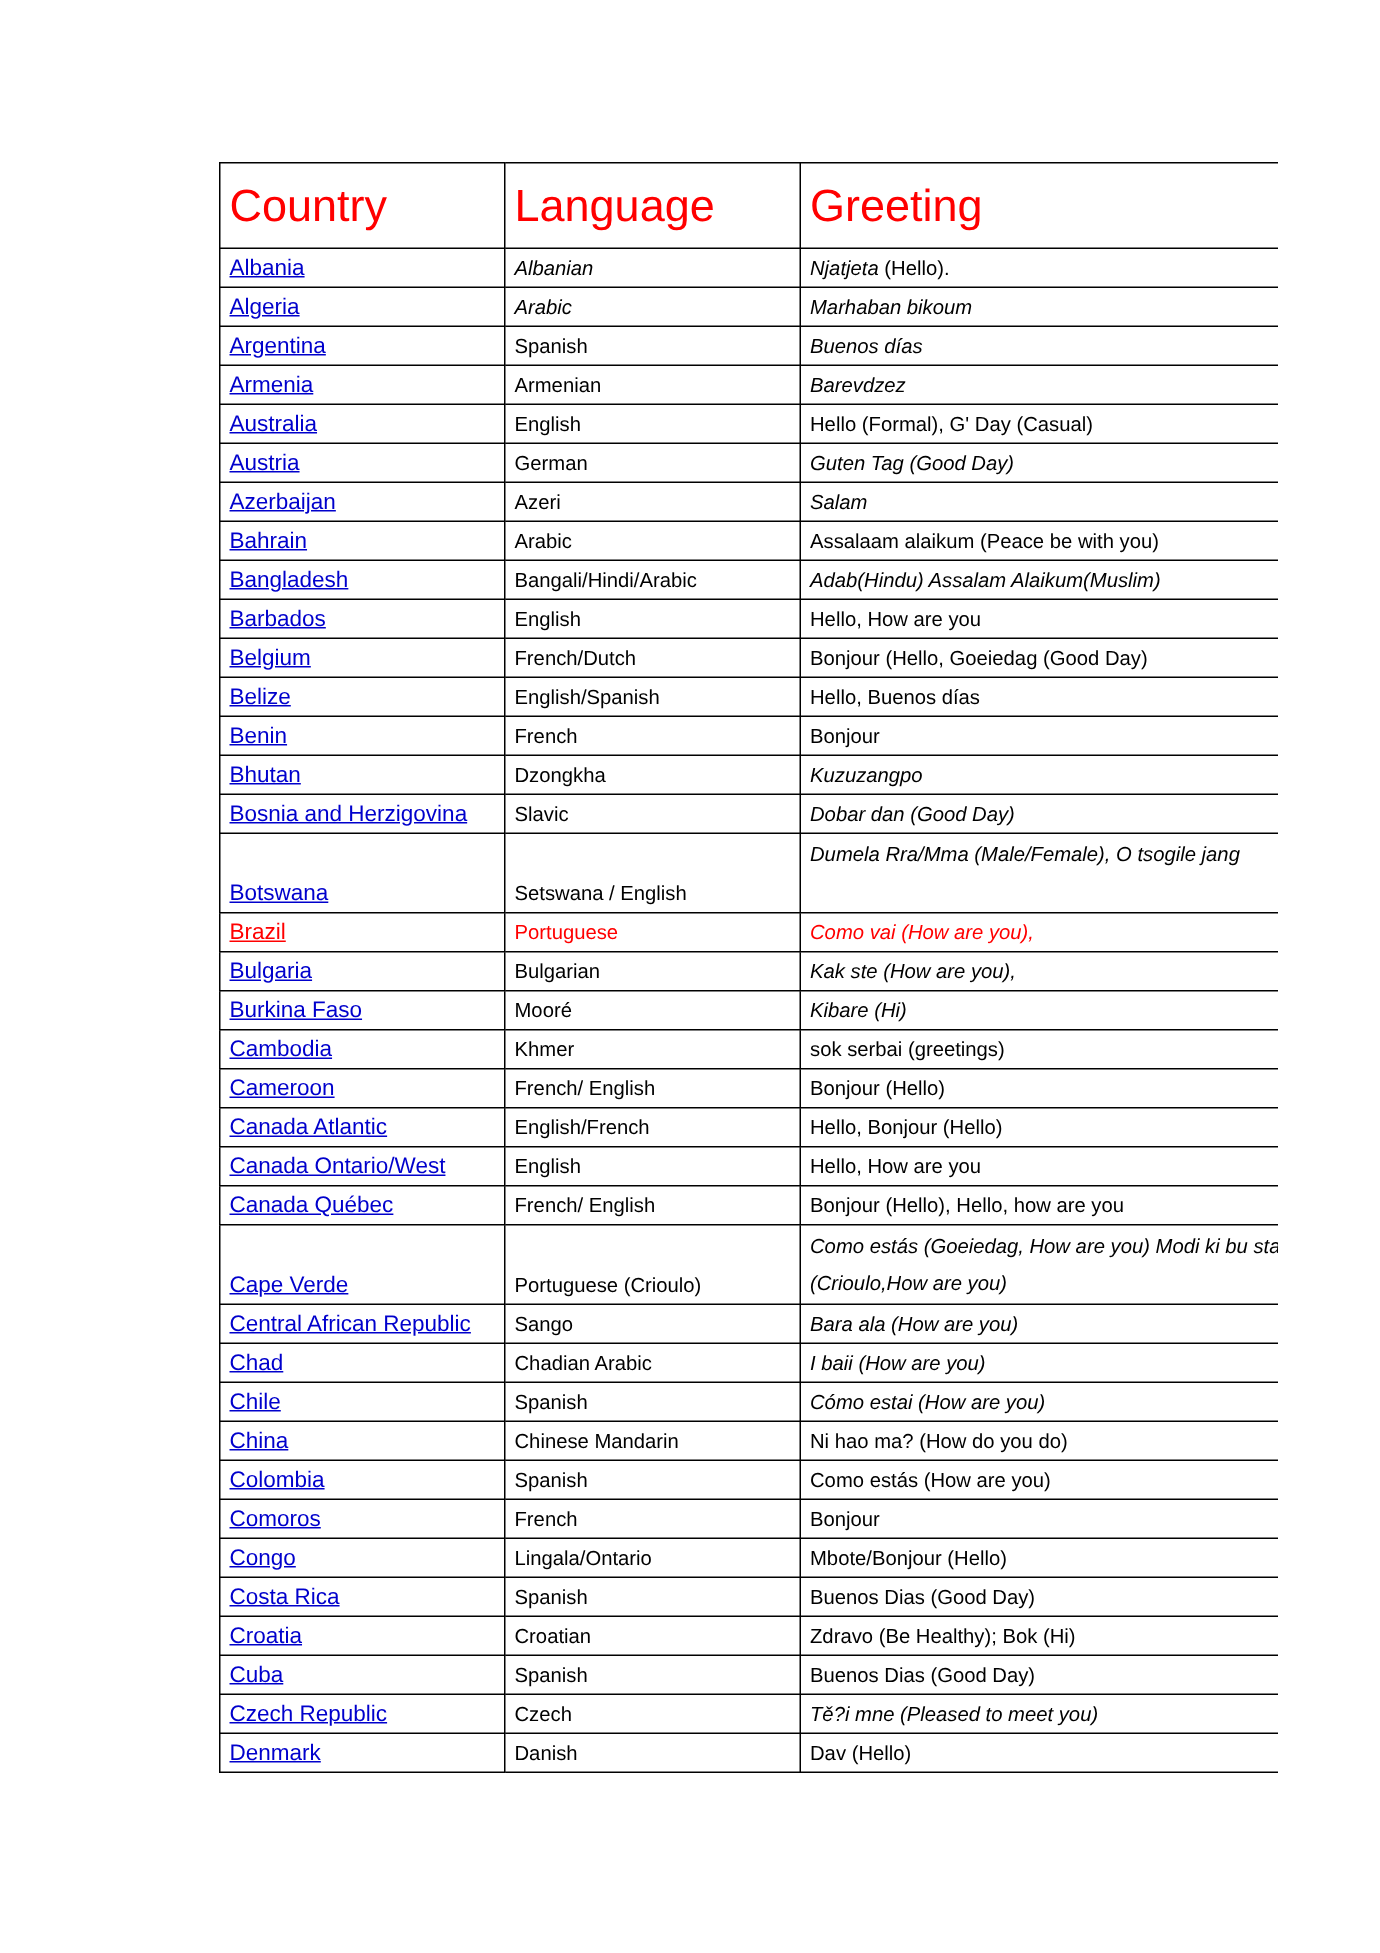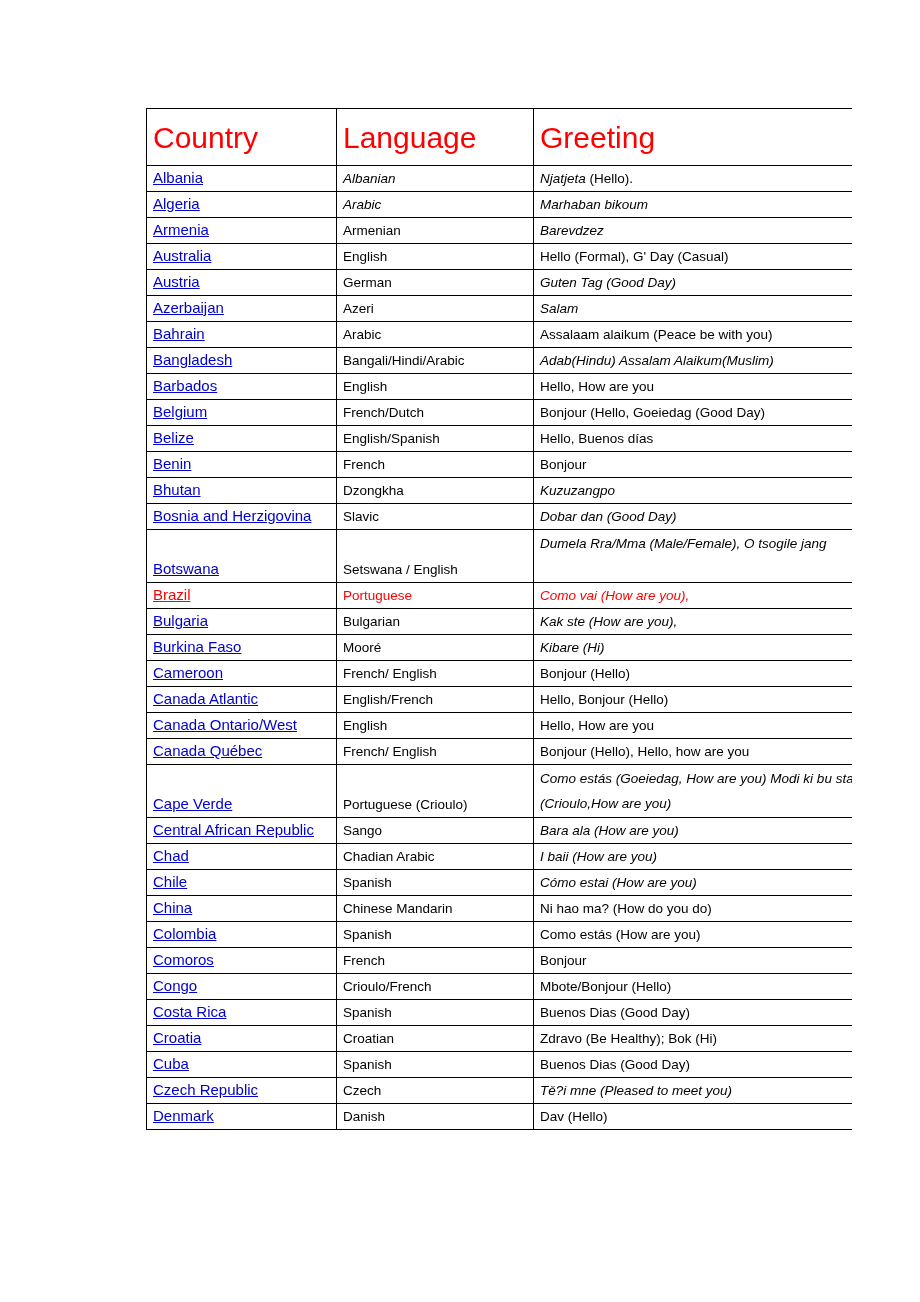--- a/index.html
+++ b/index.html
@@ -120,20 +120,25 @@
             <td class="country"><a class="clink" href="#">Albania</a></td>
             <td class="language"><span class="ital">Albanian</span></td>
             <td class="greeting"><span class="ital">Njatjeta</span><span class="up"> (Hello).</span></td>
           </tr>
           <tr>
             <td class="country"><a class="clink" href="#">Algeria</a></td>
             <td class="language"><span class="ital">Arabic</span></td>
             <td class="greeting"><span class="ital">Marhaban bikoum</span></td>
           </tr>
           <tr>
+            <td class="country"><a class="clink" href="#">Argentina</a></td>
+            <td class="language"><span class="up">Spanish</span></td>
+            <td class="greeting"><span class="ital">Buenos días</span></td>
+          </tr>
+          <tr>
             <td class="country"><a class="clink" href="#">Armenia</a></td>
             <td class="language"><span class="up">Armenian</span></td>
             <td class="greeting"><span class="ital">Barevdzez</span></td>
           </tr>
           <tr>
             <td class="country"><a class="clink" href="#">Australia</a></td>
             <td class="language"><span class="up">English</span></td>
             <td class="greeting"><span class="up">Hello (Formal), G' Day (Casual)</span></td>
           </tr>
           <tr>
@@ -200,20 +205,25 @@
             <td class="country"><a class="clink" href="#">Bulgaria</a></td>
             <td class="language"><span class="up">Bulgarian</span></td>
             <td class="greeting"><span class="ital">Kak ste (How are you),</span></td>
           </tr>
           <tr>
             <td class="country"><a class="clink" href="#">Burkina Faso</a></td>
             <td class="language"><span class="up">Mooré</span></td>
             <td class="greeting"><span class="ital">Kibare (Hi)</span></td>
           </tr>
           <tr>
+            <td class="country"><a class="clink" href="#">Cambodia</a></td>
+            <td class="language"><span class="up">Khmer</span></td>
+            <td class="greeting"><span class="up">sok serbai (greetings)</span></td>
+          </tr>
+          <tr>
             <td class="country"><a class="clink" href="#">Cameroon</a></td>
             <td class="language"><span class="up">French/ English</span></td>
             <td class="greeting"><span class="up">Bonjour (Hello)</span></td>
           </tr>
           <tr>
             <td class="country"><a class="clink" href="#">Canada Atlantic</a></td>
             <td class="language"><span class="up">English/French</span></td>
             <td class="greeting"><span class="up">Hello, Bonjour (Hello)</span></td>
           </tr>
           <tr>
@@ -256,21 +266,21 @@
             <td class="language"><span class="up">Spanish</span></td>
             <td class="greeting"><span class="up">Como estás (How are you)</span></td>
           </tr>
           <tr>
             <td class="country"><a class="clink" href="#">Comoros</a></td>
             <td class="language"><span class="up">French</span></td>
             <td class="greeting"><span class="up">Bonjour</span></td>
           </tr>
           <tr>
             <td class="country"><a class="clink" href="#">Congo</a></td>
-            <td class="language"><span class="up">Crioulo/French</span></td>
+            <td class="language"><span class="up">Lingala/Ontario</span></td>
             <td class="greeting"><span class="up">Mbote/Bonjour (Hello)</span></td>
           </tr>
           <tr>
             <td class="country"><a class="clink" href="#">Costa Rica </a></td>
             <td class="language"><span class="up">Spanish</span></td>
             <td class="greeting"><span class="up">Buenos Dias (Good Day)</span></td>
           </tr>
           <tr>
             <td class="country"><a class="clink" href="#">Croatia </a></td>
             <td class="language"><span class="up">Croatian</span></td>

